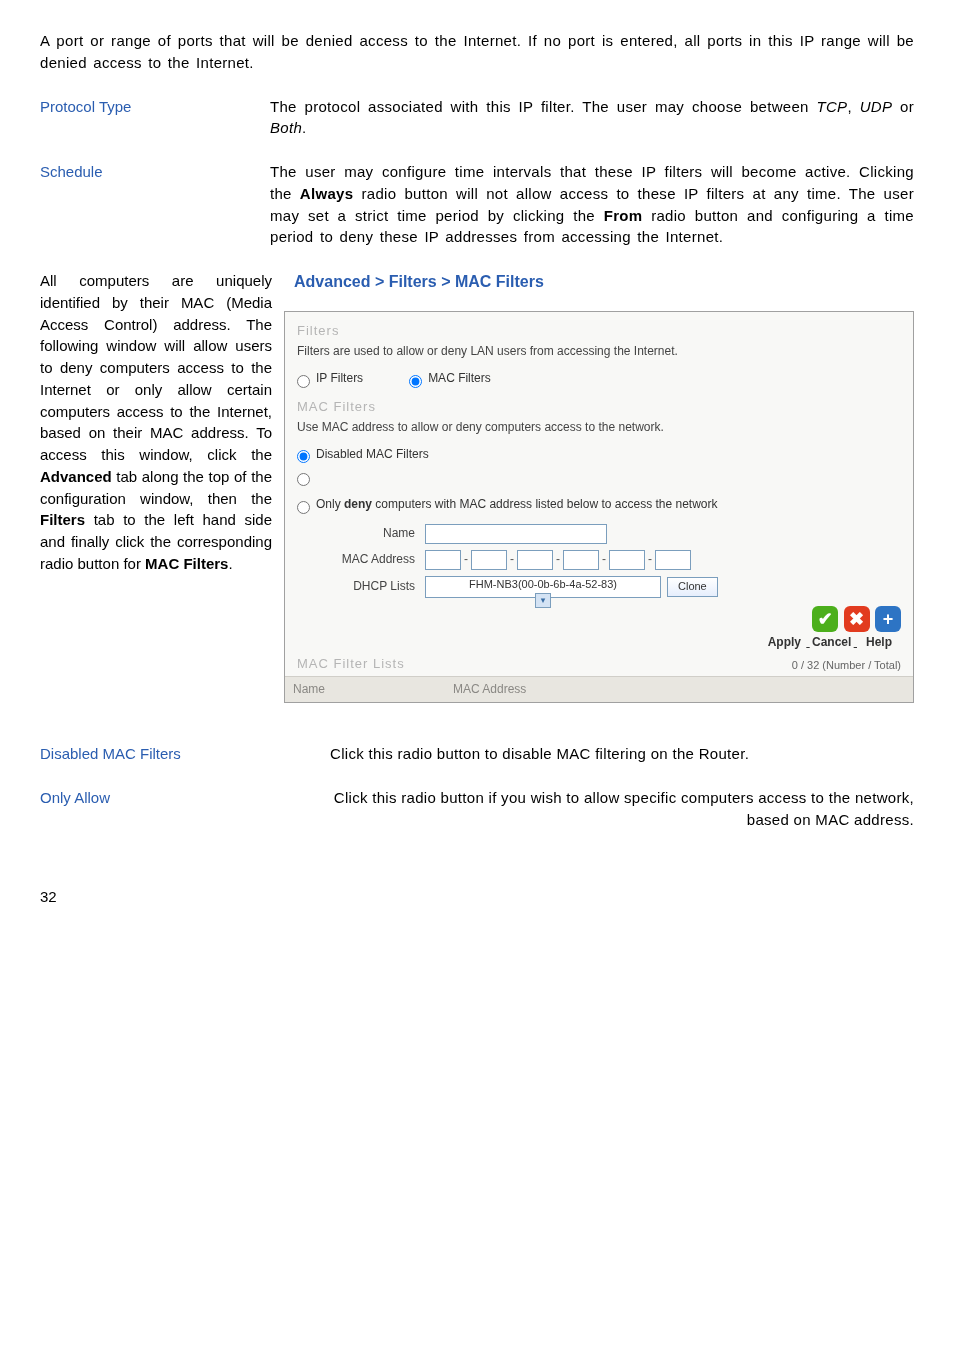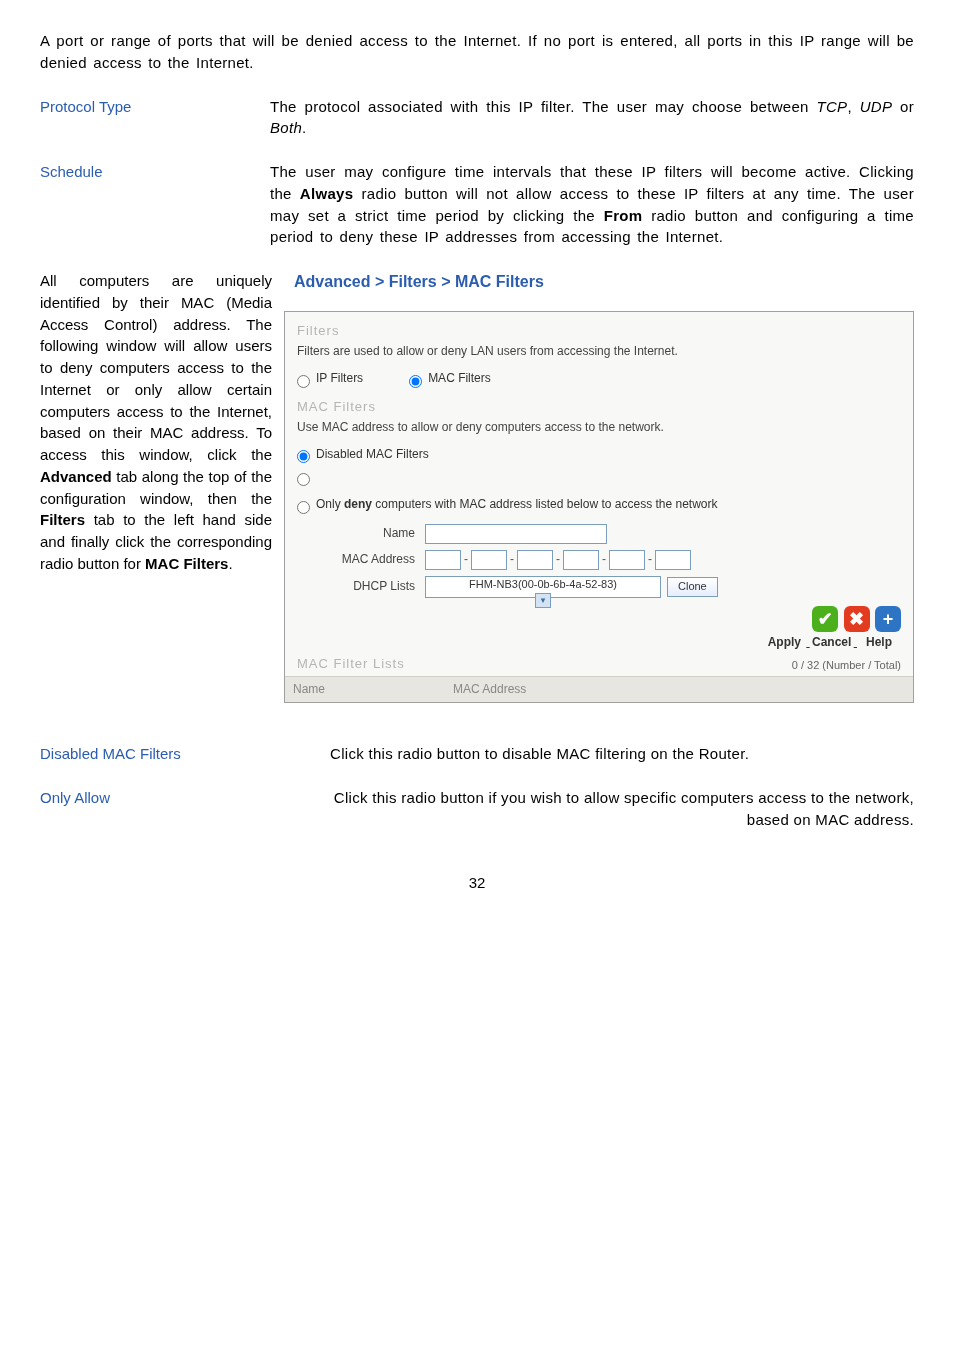--- a/index.html
+++ b/index.html
@@ -135,21 +135,21 @@
     background: #e8e6e0;
     color: #8a8884;
     font-size: 12px;
     padding: 4px 8px;
     margin: 0 -12px;
     border-top: 1px solid #d0cec8;
   }
   .list-header .c1 { width: 160px; }
   .below-defs { margin-top: 40px; }
   .below-defs .def-term { width: 290px; }
-  .pagenum { text-align: center; margin-top: 41px; font-size: 15px; }
+  .pagenum { margin-top: 55px; font-size: 15px; }
 </style>
 </head>
 <body>
 
 <div class="def-section">
   <div class="def-row">
     <div class="def-body">A port or range of ports that will be denied access to the Internet. If no port is entered, all ports in this IP range will be denied access to the Internet.</div>
   </div>
 
   <div class="def-row">

